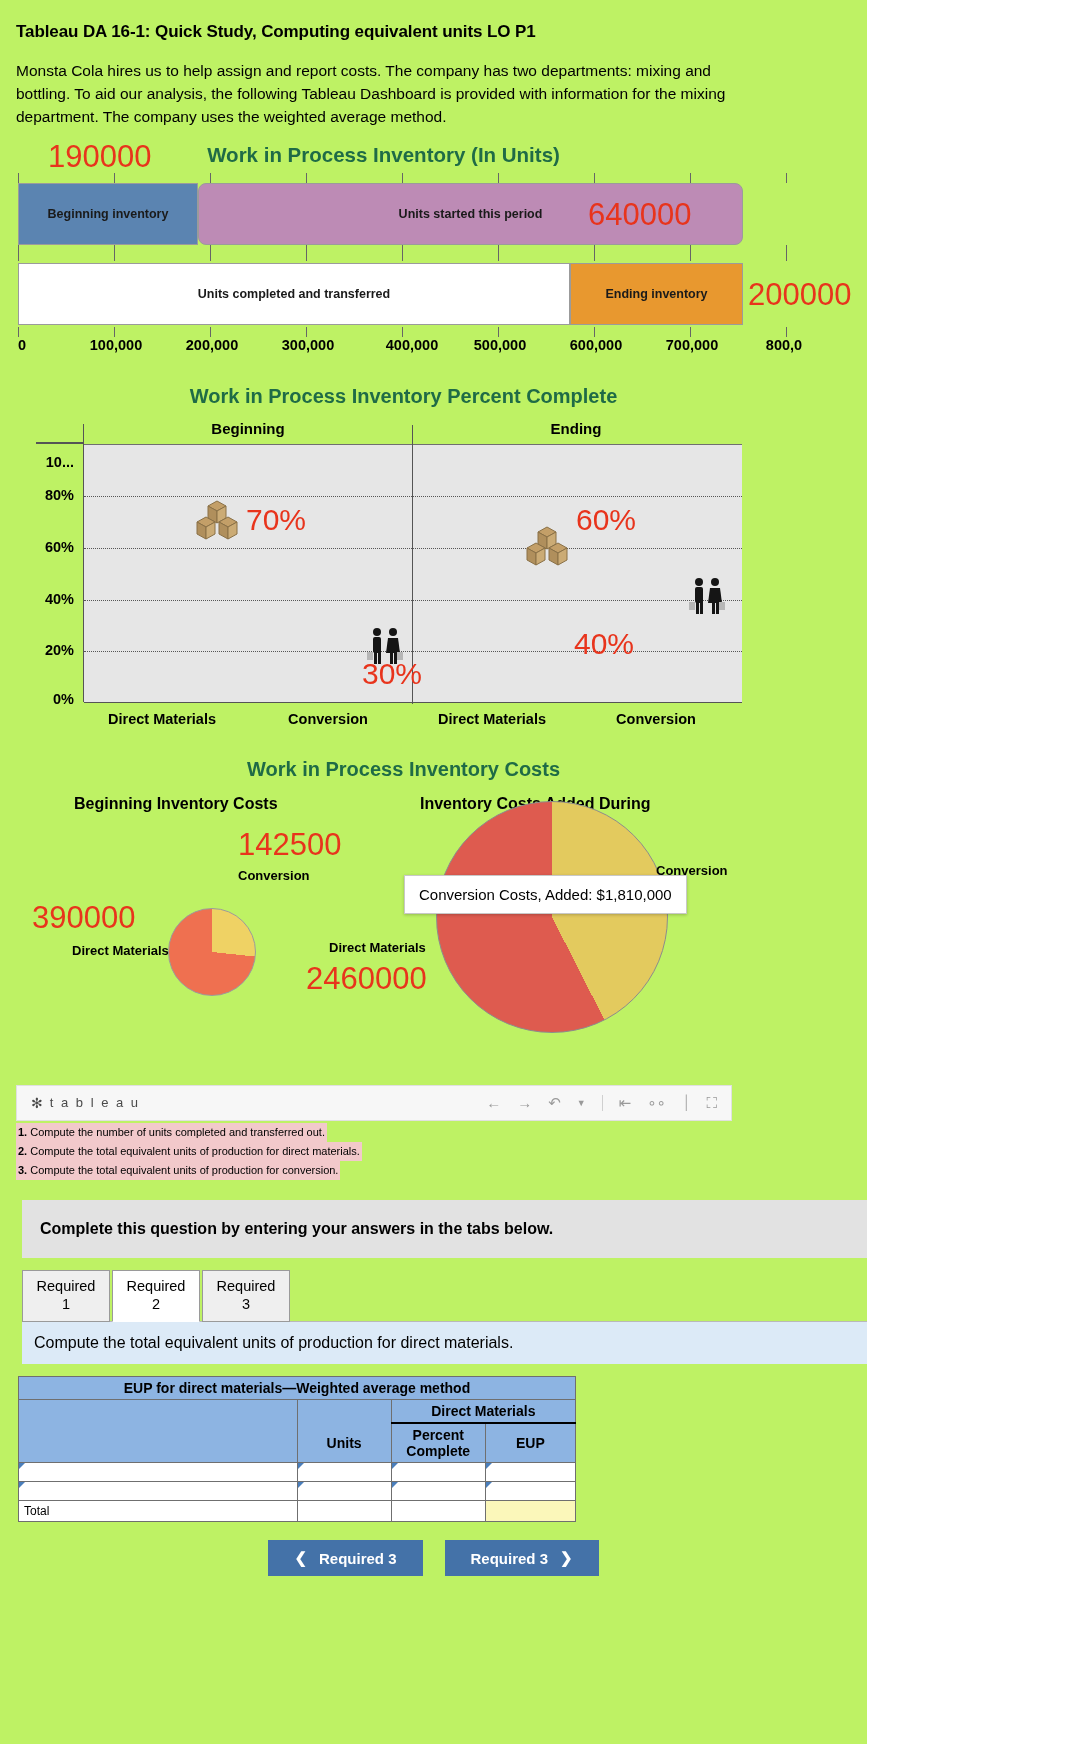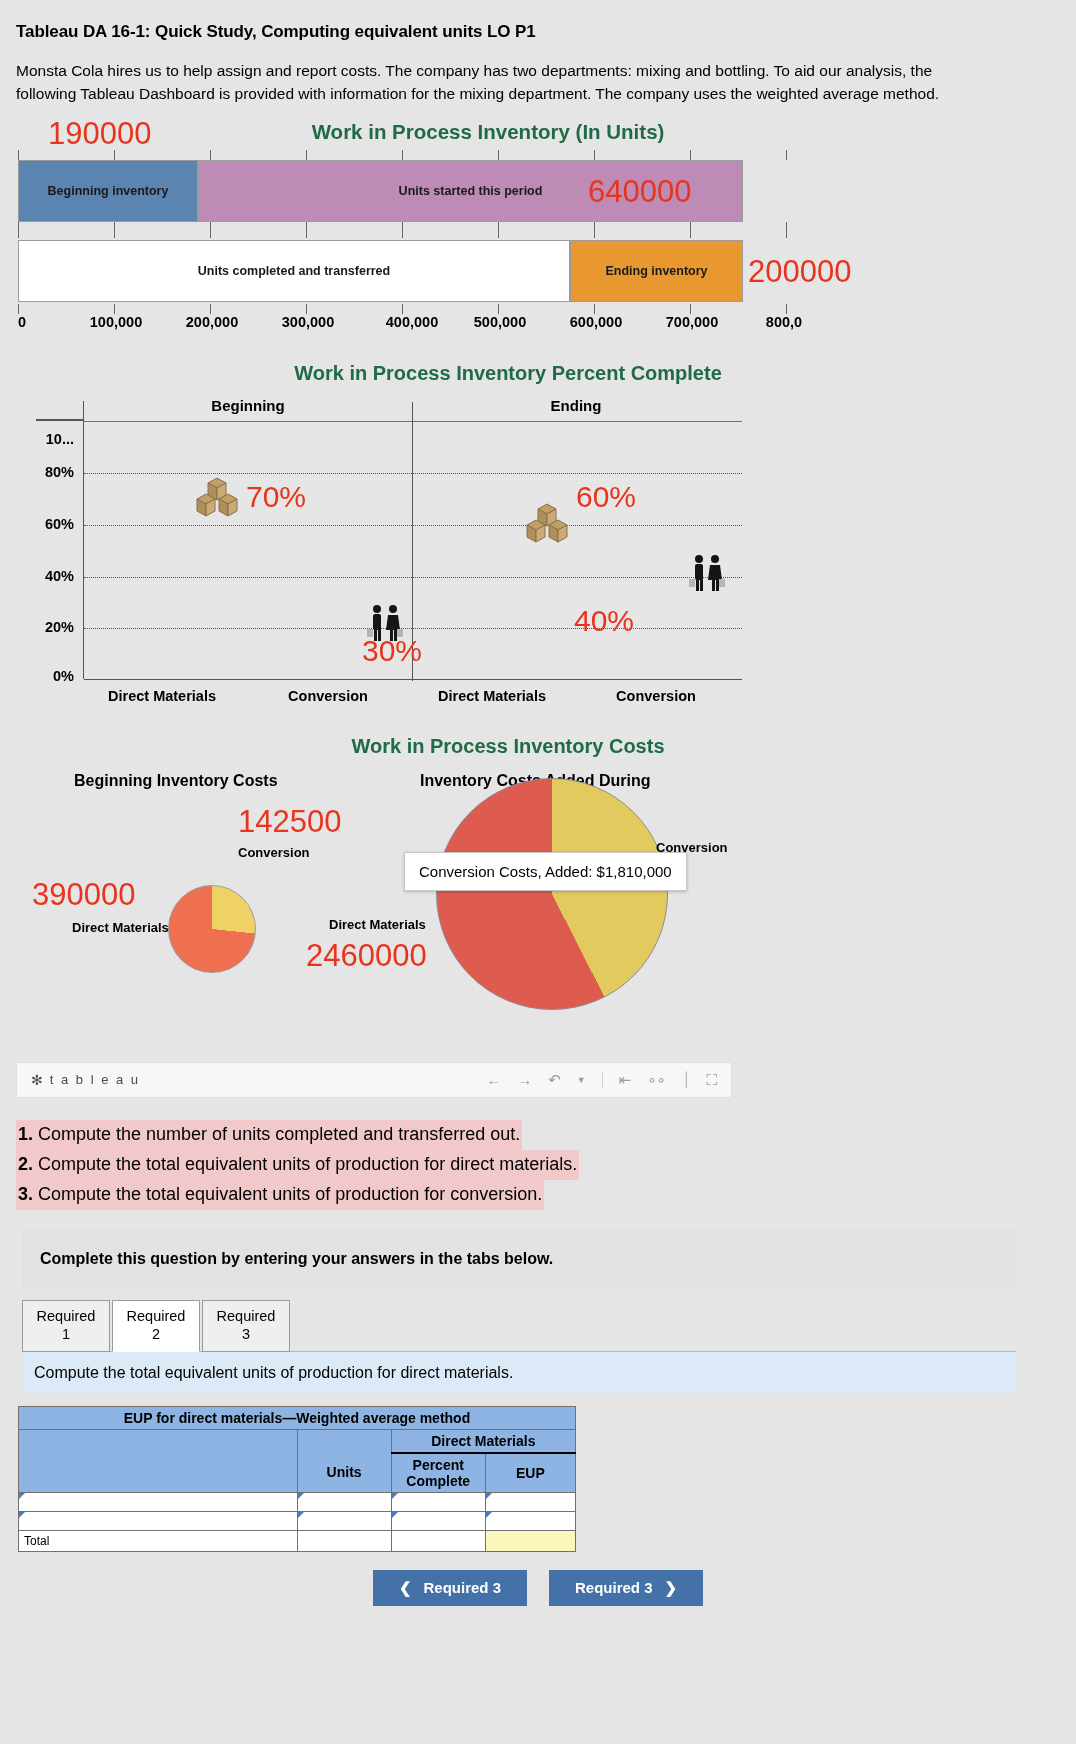--- a/index.html
+++ b/index.html
@@ -4,23 +4,23 @@
 <style>
   * { box-sizing: border-box; }
   html, body {
     margin: 0; padding: 0;
     background: #ffffff;
     font-family: "Liberation Sans", sans-serif;
     color: #000;
   }
   .page {
     position: relative;
-    width: 1076px;
+    width: 867px;
     min-height: 1744px;
-    background: #e5e5e5;
+    background: #bef264;
     overflow: hidden;
   }
 
   
   .q-title {
     font-size: 17px;
     font-weight: bold;
     padding: 22px 0 0 16px;
     letter-spacing: -0.1px;
   }
@@ -49,21 +49,21 @@
     margin-left: 0;
   }
   .bar-track { position: relative; height: 62px; width: 786px; }
   .seg {
     position: absolute; top: 0; height: 100%;
     display: flex; align-items: center; justify-content: center;
     font-size: 12.5px; font-weight: bold; color: #1a1a1a;
     border: 1px solid #9b9b9b;
   }
   .seg.blue { background: #5b84b1; }
-  .seg.purple { background: #bd8bb5; }
+  .seg.purple { background: #bd8bb5; border-radius: 8px; }
   .seg.white { background: #ffffff; }
   .seg.orange { background: #e8982f; }
   .redval {
     position: absolute;
     color: #e8341c;
     font-size: 31px;
     font-weight: normal;
     white-space: nowrap;
     font-family: "Liberation Sans", sans-serif;
   }
@@ -153,21 +153,21 @@
     border: 1px solid #e0e0e0;
     display: flex; align-items: center;
     justify-content: space-between;
     padding: 0 14px;
   }
   .tb-logo { font-size: 13px; color: #4a4a4a; letter-spacing: 2px; display: flex; align-items: center; gap: 5px;}
   .tb-icons { display: flex; align-items: center; gap: 16px; color: #9a9a9a; font-size: 15px; }
   .tb-icons .sep { width: 1px; height: 16px; background: #d0d0d0; }
 
   
-  .req-list { margin: 22px 0 0 16px; font-size: 18px; line-height: 1.55; }
+  .req-list { margin: 2px 0 0 16px; font-size: 11px; line-height: 1.55; }
   .req-list div { display: inline-block; background: #f2c9cb; padding: 1px 2px; }
   .req-list .ln { display: block; }
   .req-list b { font-weight: bold; }
 
   .complete-box {
     margin: 20px 16px 0 22px;
     background: #e2e2e2;
     padding: 20px 18px;
     font-size: 16px; font-weight: bold;
     width: 994px;

